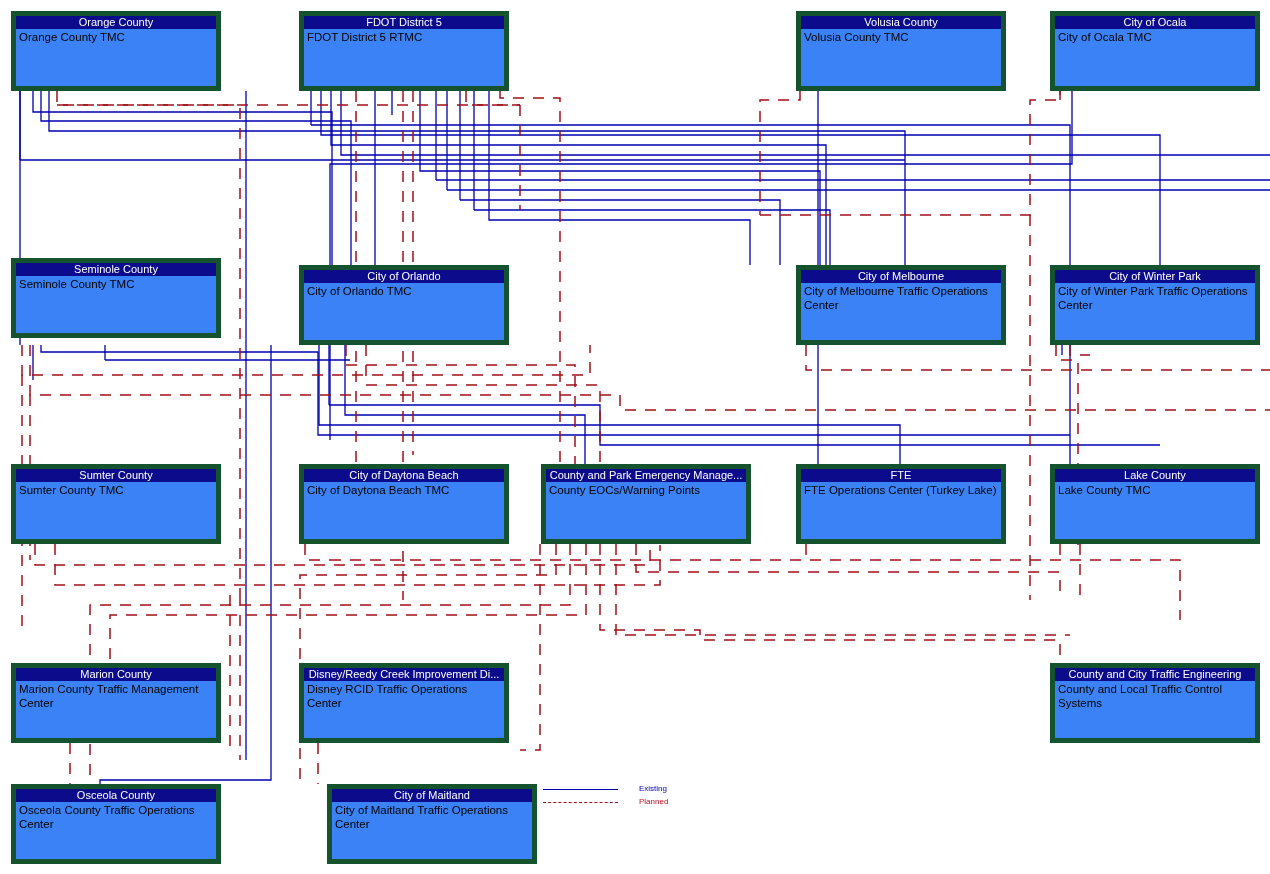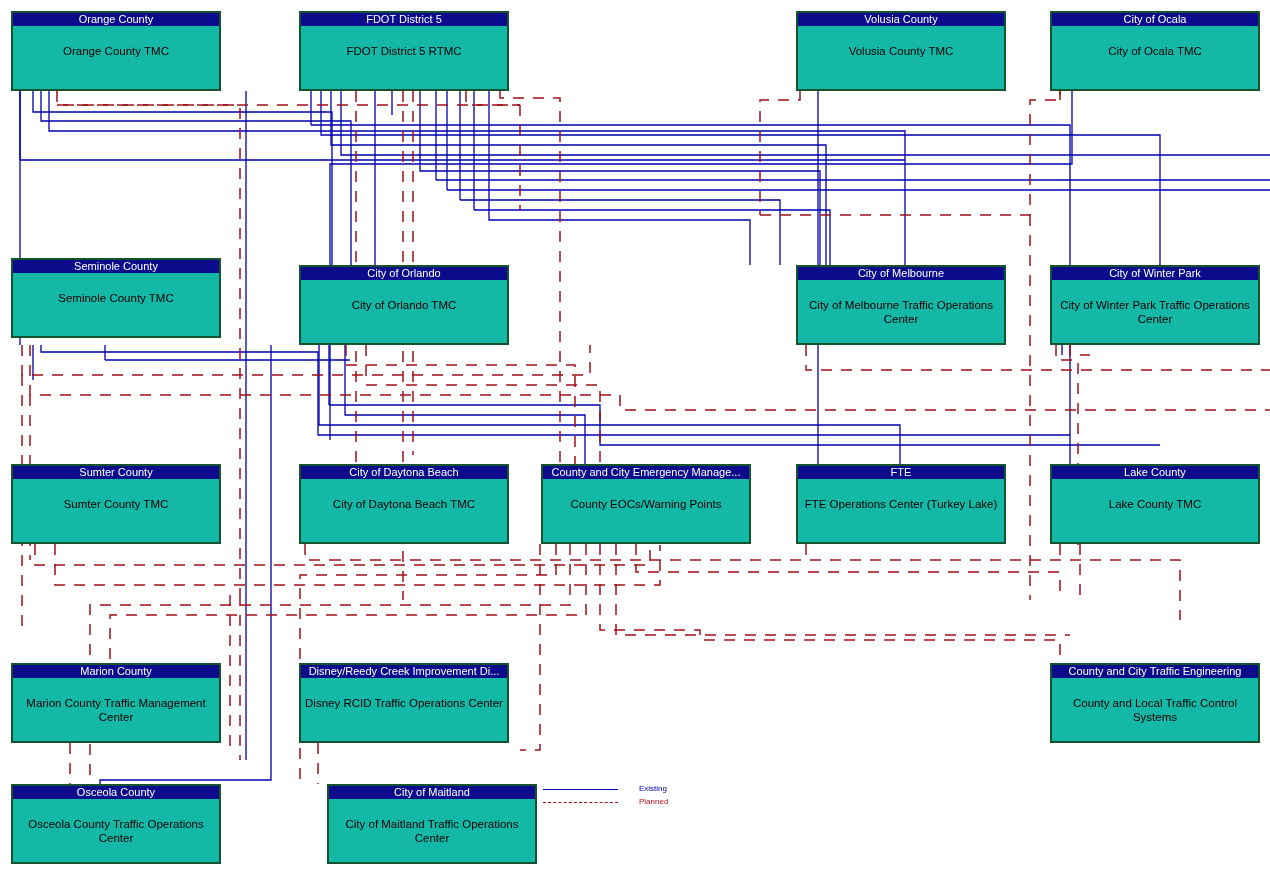--- a/index.html
+++ b/index.html
@@ -19,42 +19,41 @@
   #wires {
     position: absolute;
     left: 0; top: 0;
     width: 1270px;
     height: 874px;
     pointer-events: none;
   }
   .node {
     position: absolute;
     box-sizing: border-box;
-    border: 2px solid #14532d;
-    background: #14b8a6;
+    border: 5px solid #14532d;
+    background: #3b82f6;
     z-index: 5;
   }
   .node-title {
     background: #0b0b8c;
     color: #ffffff;
     font-size: 11px;
     line-height: 13px;
     height: 13px;
     text-align: center;
     white-space: nowrap;
     overflow: hidden;
     text-overflow: clip;
     font-family: "Liberation Sans", sans-serif;
   }
   .node-body {
     color: #000000;
     font-size: 11.5px;
     line-height: 14px;
-    text-align: center;
-    padding: 18px 3px 0 3px;
+    padding: 1px 3px 0 3px;
     font-family: "Liberation Sans", sans-serif;
   }
   #legend {
     position: absolute;
     left: 543px;
     top: 783px;
     width: 150px;
     height: 26px;
     z-index: 6;
   }
@@ -230,21 +229,21 @@
 
   <div class="node" style="left:11px;top:464px;width:210px;height:80px;">
     <div class="node-title">Sumter County</div>
     <div class="node-body">Sumter County TMC</div>
   </div>
   <div class="node" style="left:299px;top:464px;width:210px;height:80px;">
     <div class="node-title">City of Daytona Beach</div>
     <div class="node-body">City of Daytona Beach TMC</div>
   </div>
   <div class="node" style="left:541px;top:464px;width:210px;height:80px;">
-    <div class="node-title">County and City Emergency Manage...</div>
+    <div class="node-title">County and Park Emergency Manage...</div>
     <div class="node-body">County EOCs/Warning Points</div>
   </div>
   <div class="node" style="left:796px;top:464px;width:210px;height:80px;">
     <div class="node-title">FTE</div>
     <div class="node-body">FTE Operations Center (Turkey Lake)</div>
   </div>
   <div class="node" style="left:1050px;top:464px;width:210px;height:80px;">
     <div class="node-title">Lake County</div>
     <div class="node-body">Lake County TMC</div>
   </div>

